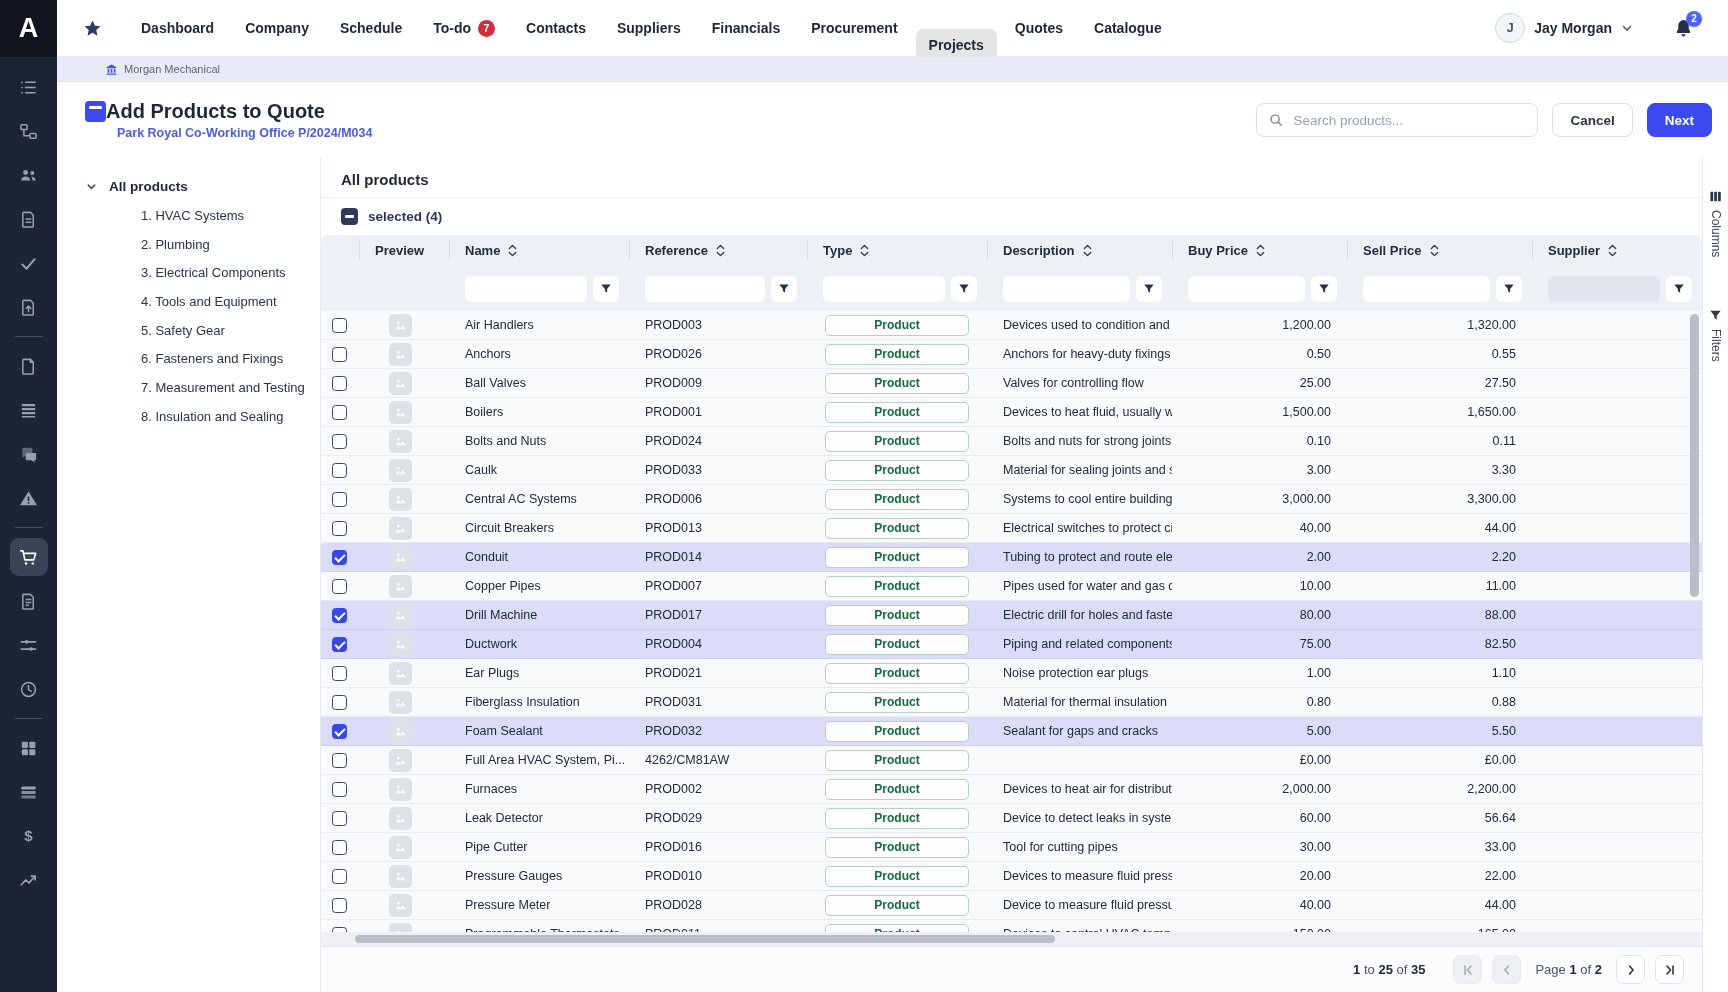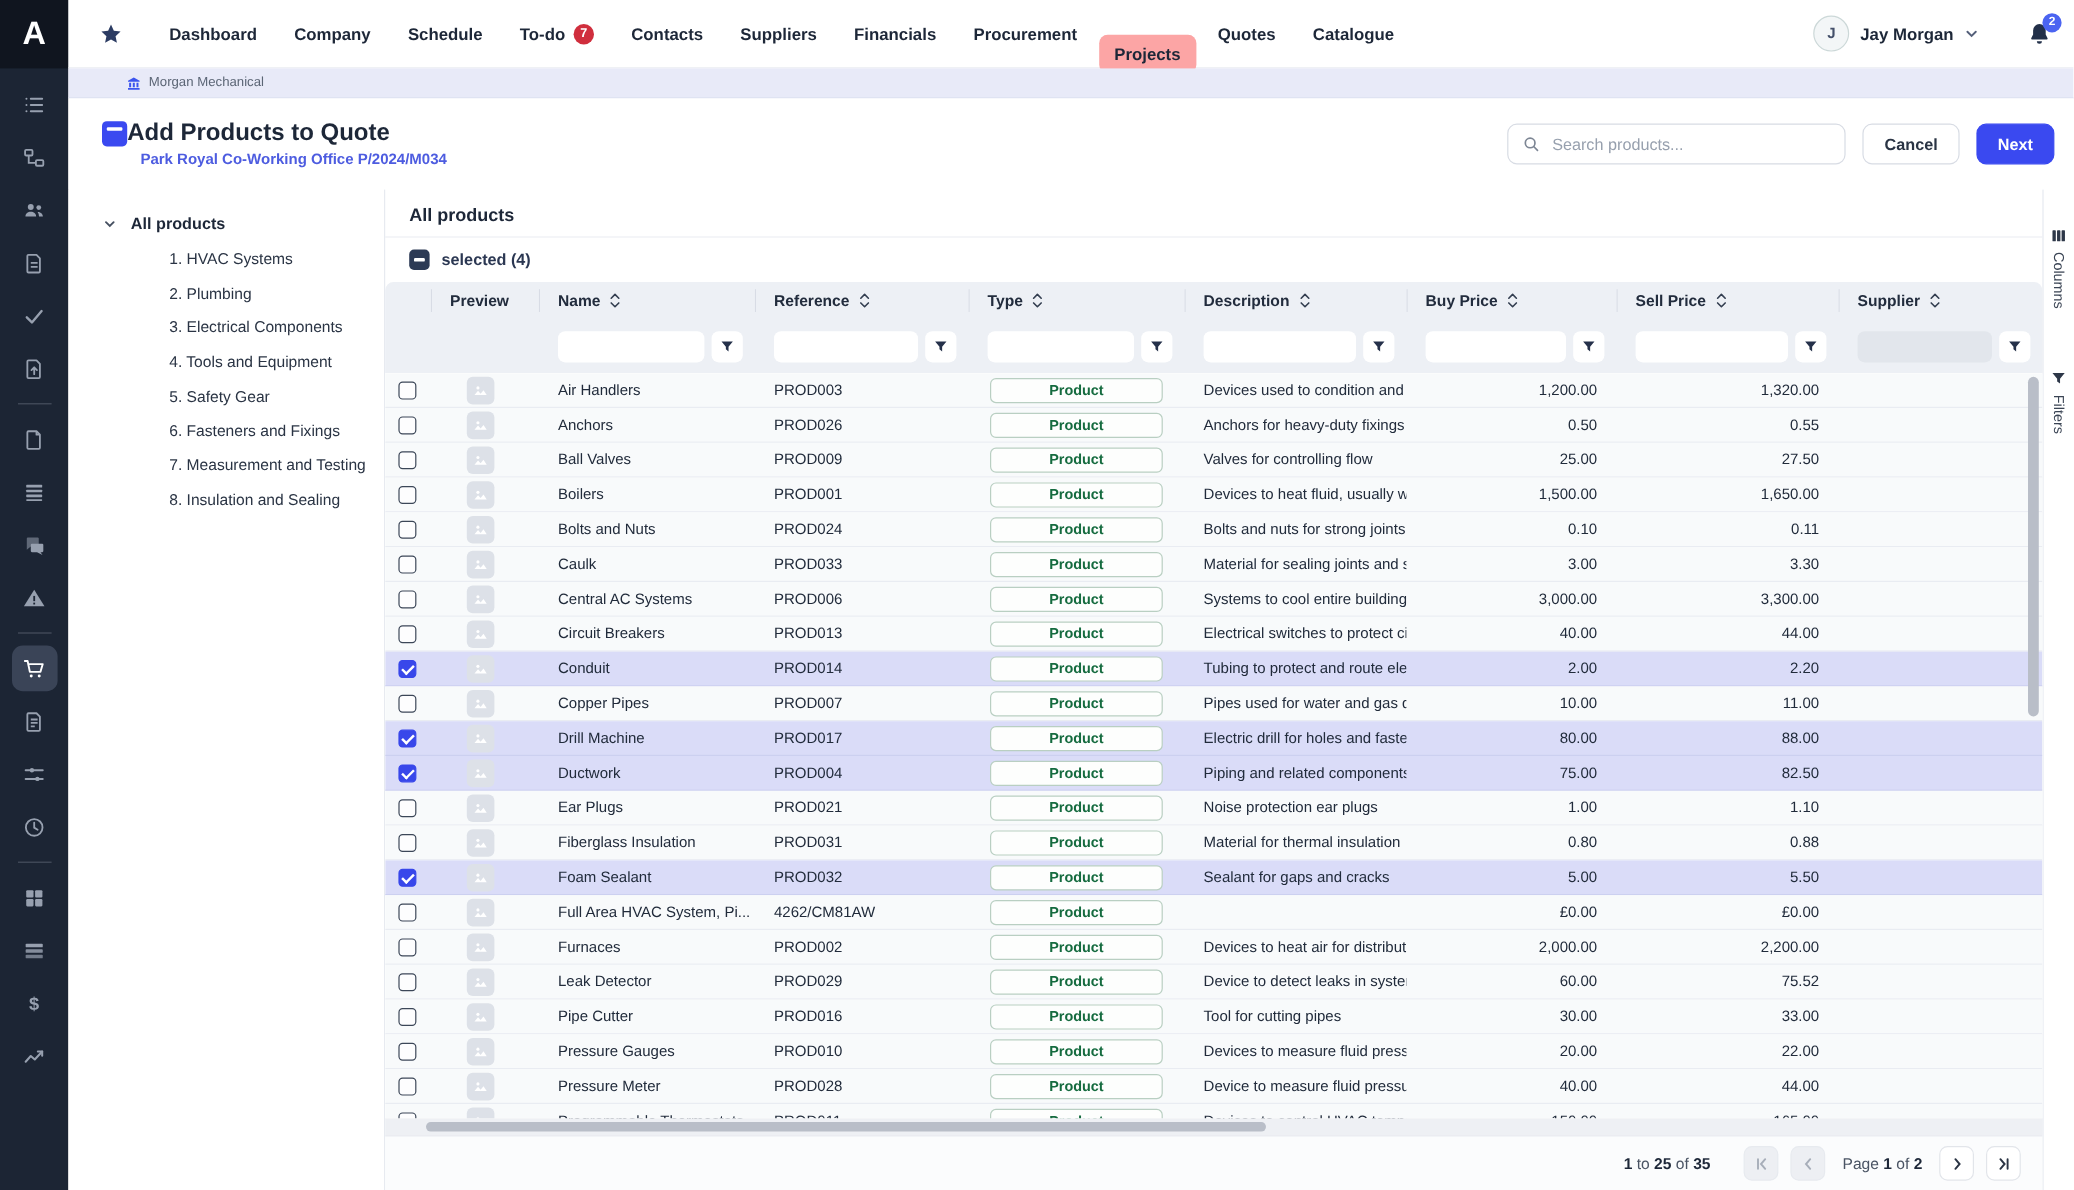--- a/index.html
+++ b/index.html
@@ -18,26 +18,26 @@
   .side-icons { flex:1; width:100%; display:flex; flex-direction:column; align-items:center; padding-top:8px; }
   .side-icon { width:38px; height:38px; margin:3px 0; border-radius:9px; display:flex; align-items:center; justify-content:center; color:#97a0af; }
   .side-icon svg { width:19px; height:19px; }
   .side-icon.active { background:#3a4457; color:#ffffff; }
   .side-divider { width:28px; height:1px; background:rgba(151,160,175,.35); margin:7px 0; }
 
   
   .main { flex:1; display:flex; flex-direction:column; min-width:0; }
 
   .topnav { height:57px; flex-shrink:0; background:#fff; border-bottom:1px solid #eceef3;
-            display:flex; align-items:center; padding:0 12px 0 26px; }
+            display:flex; align-items:center; padding:0 28px 0 26px; }
   .star-btn { margin-right:26px; display:flex; color:#2c3c63; }
   .nav-items { display:flex; align-items:center; gap:5px; }
   .nav-item { padding:8px 13px; border-radius:7px; font-size:14px; font-weight:600; color:#1d2738;
               display:flex; align-items:center; gap:7px; white-space:nowrap; cursor:default; }
-  .nav-item.active { background:#fca5a5;margin-top:34px; }
+  .nav-item.active { background:#e5e5e5;margin-top:34px; }
   .nav-badge { background:#d02e3d; color:#fff; font-size:10.5px; font-weight:700; min-width:17px; height:17px;
                border-radius:9px; display:flex; align-items:center; justify-content:center; padding:0 4px; }
   .nav-right { margin-left:auto; display:flex; align-items:center; gap:40px; }
   .user { display:flex; align-items:center; gap:9px; }
   .avatar { width:30px; height:30px; border-radius:50%; border:1px solid #ccd8d8; background:#f3f6f7; color:#44506a;
             font-size:12.5px; font-weight:700; display:flex; align-items:center; justify-content:center; }
   .user-name { font-size:14px; font-weight:700; }
   .bell { position:relative; color:#223049; display:flex; margin-right:6px; }
   .bell-badge { position:absolute; top:-7px; right:-8px; background:#4b64f1; color:#fff; width:16px; height:16px;
                 border-radius:50%; font-size:10px; font-weight:700; display:flex; align-items:center; justify-content:center; }
@@ -880,21 +880,21 @@
                     </svg>
                   </span>
                 </div>
                 <div class="cell">Leak Detector</div>
                 <div class="cell">PROD029</div>
                 <div class="cell-type">
                   <span class="badge">Product</span>
                 </div>
                 <div class="cell">Device to detect leaks in system</div>
                 <div class="cell right">60.00</div>
-                <div class="cell right">75.52</div>
+                <div class="cell right">56.64</div>
                 <div class="cell"></div>
               </div>
               <div class="grid row">
                 <div class="cell-check">
                   <span class="checkbox"></span>
                 </div>
                 <div>
                   <span class="preview-ph">
                     <svg width="13" height="13" viewBox="0 0 14 14" fill="currentColor">
                       <circle cx="4.6" cy="4.6" r="1.4"></circle>

